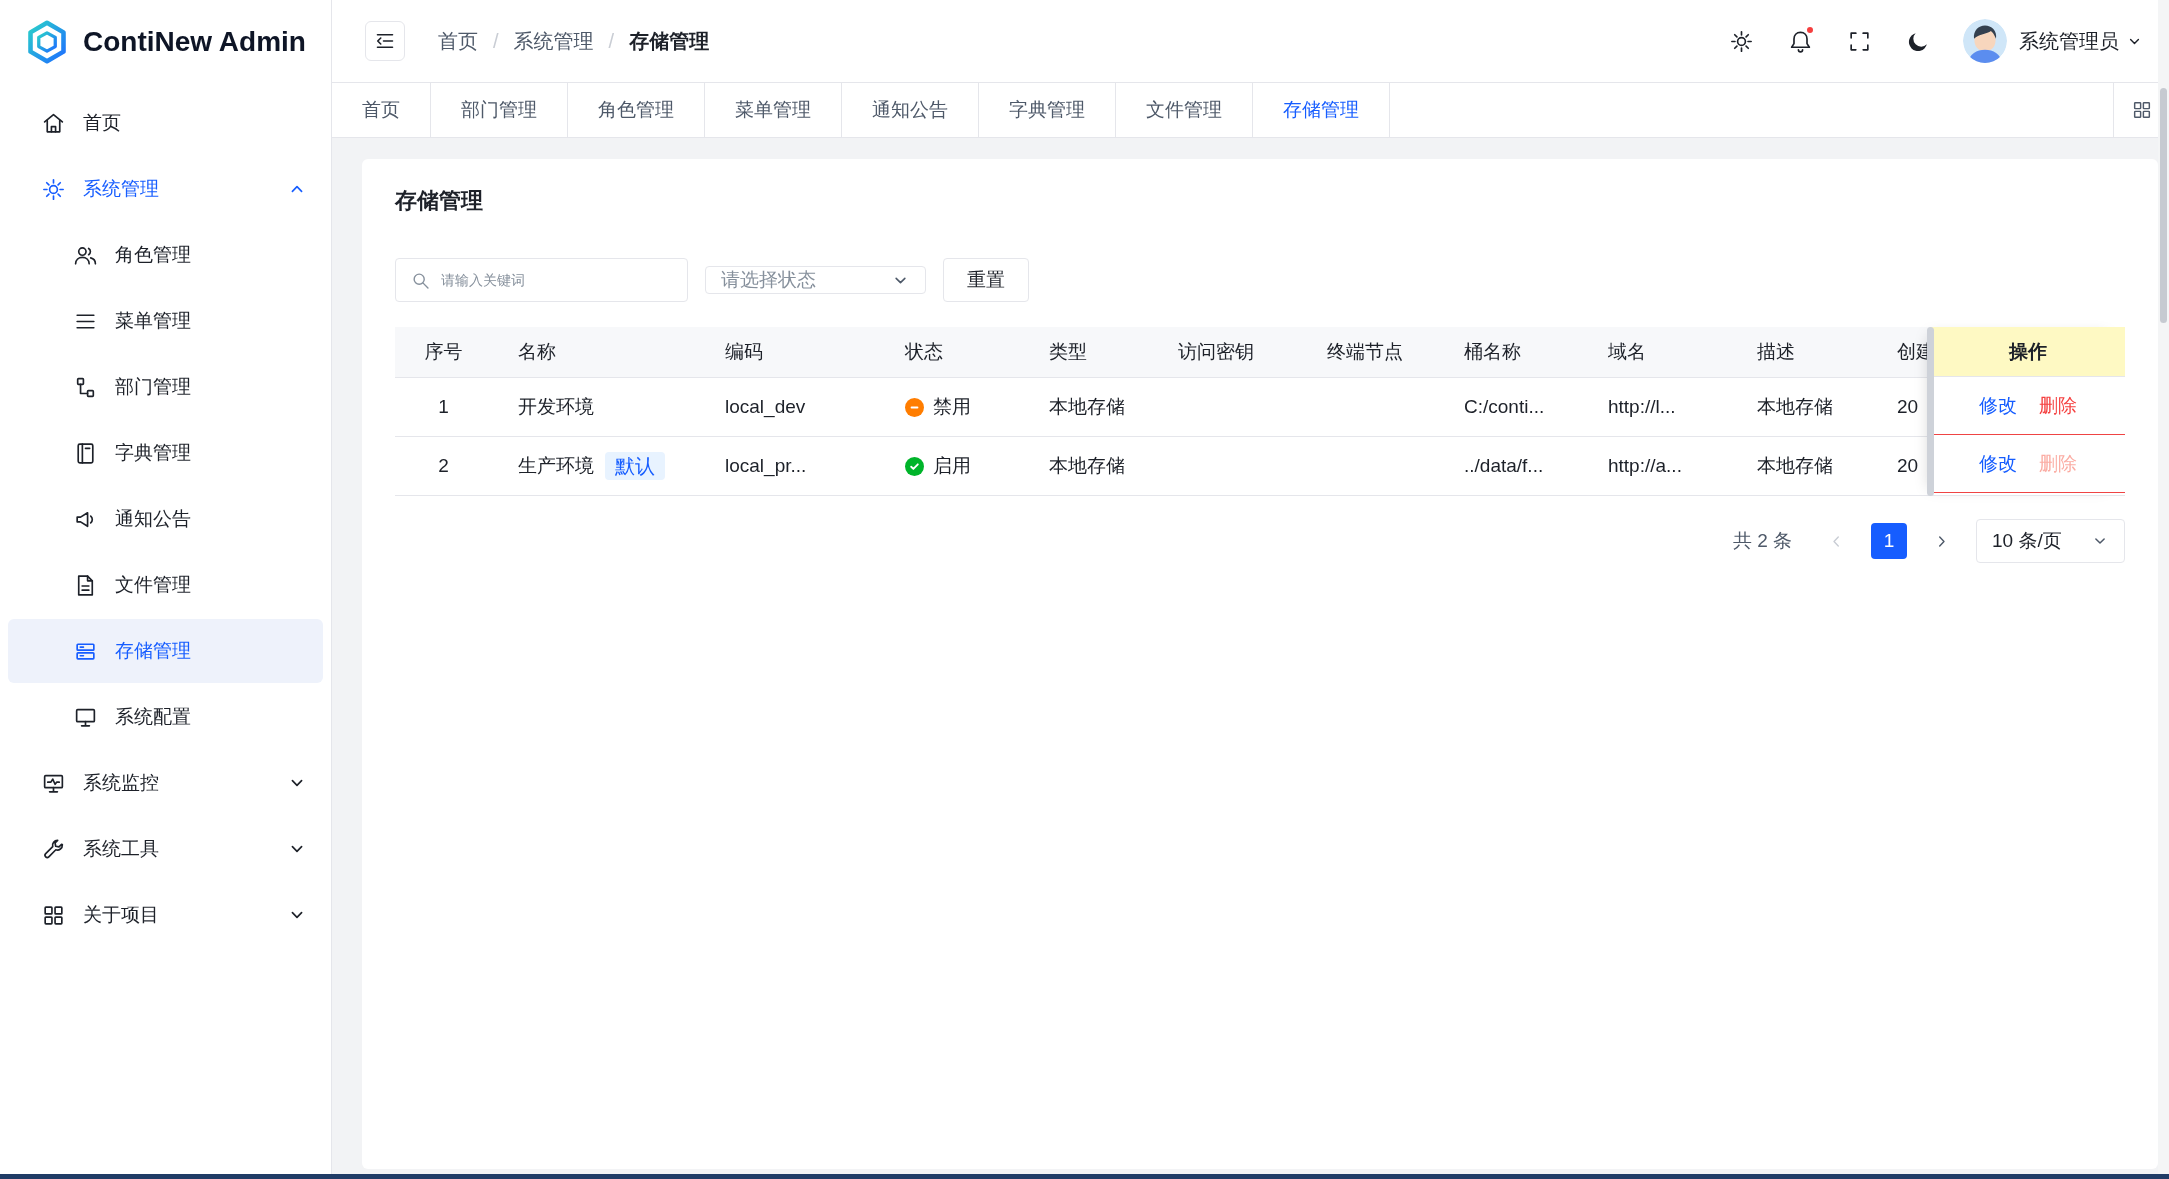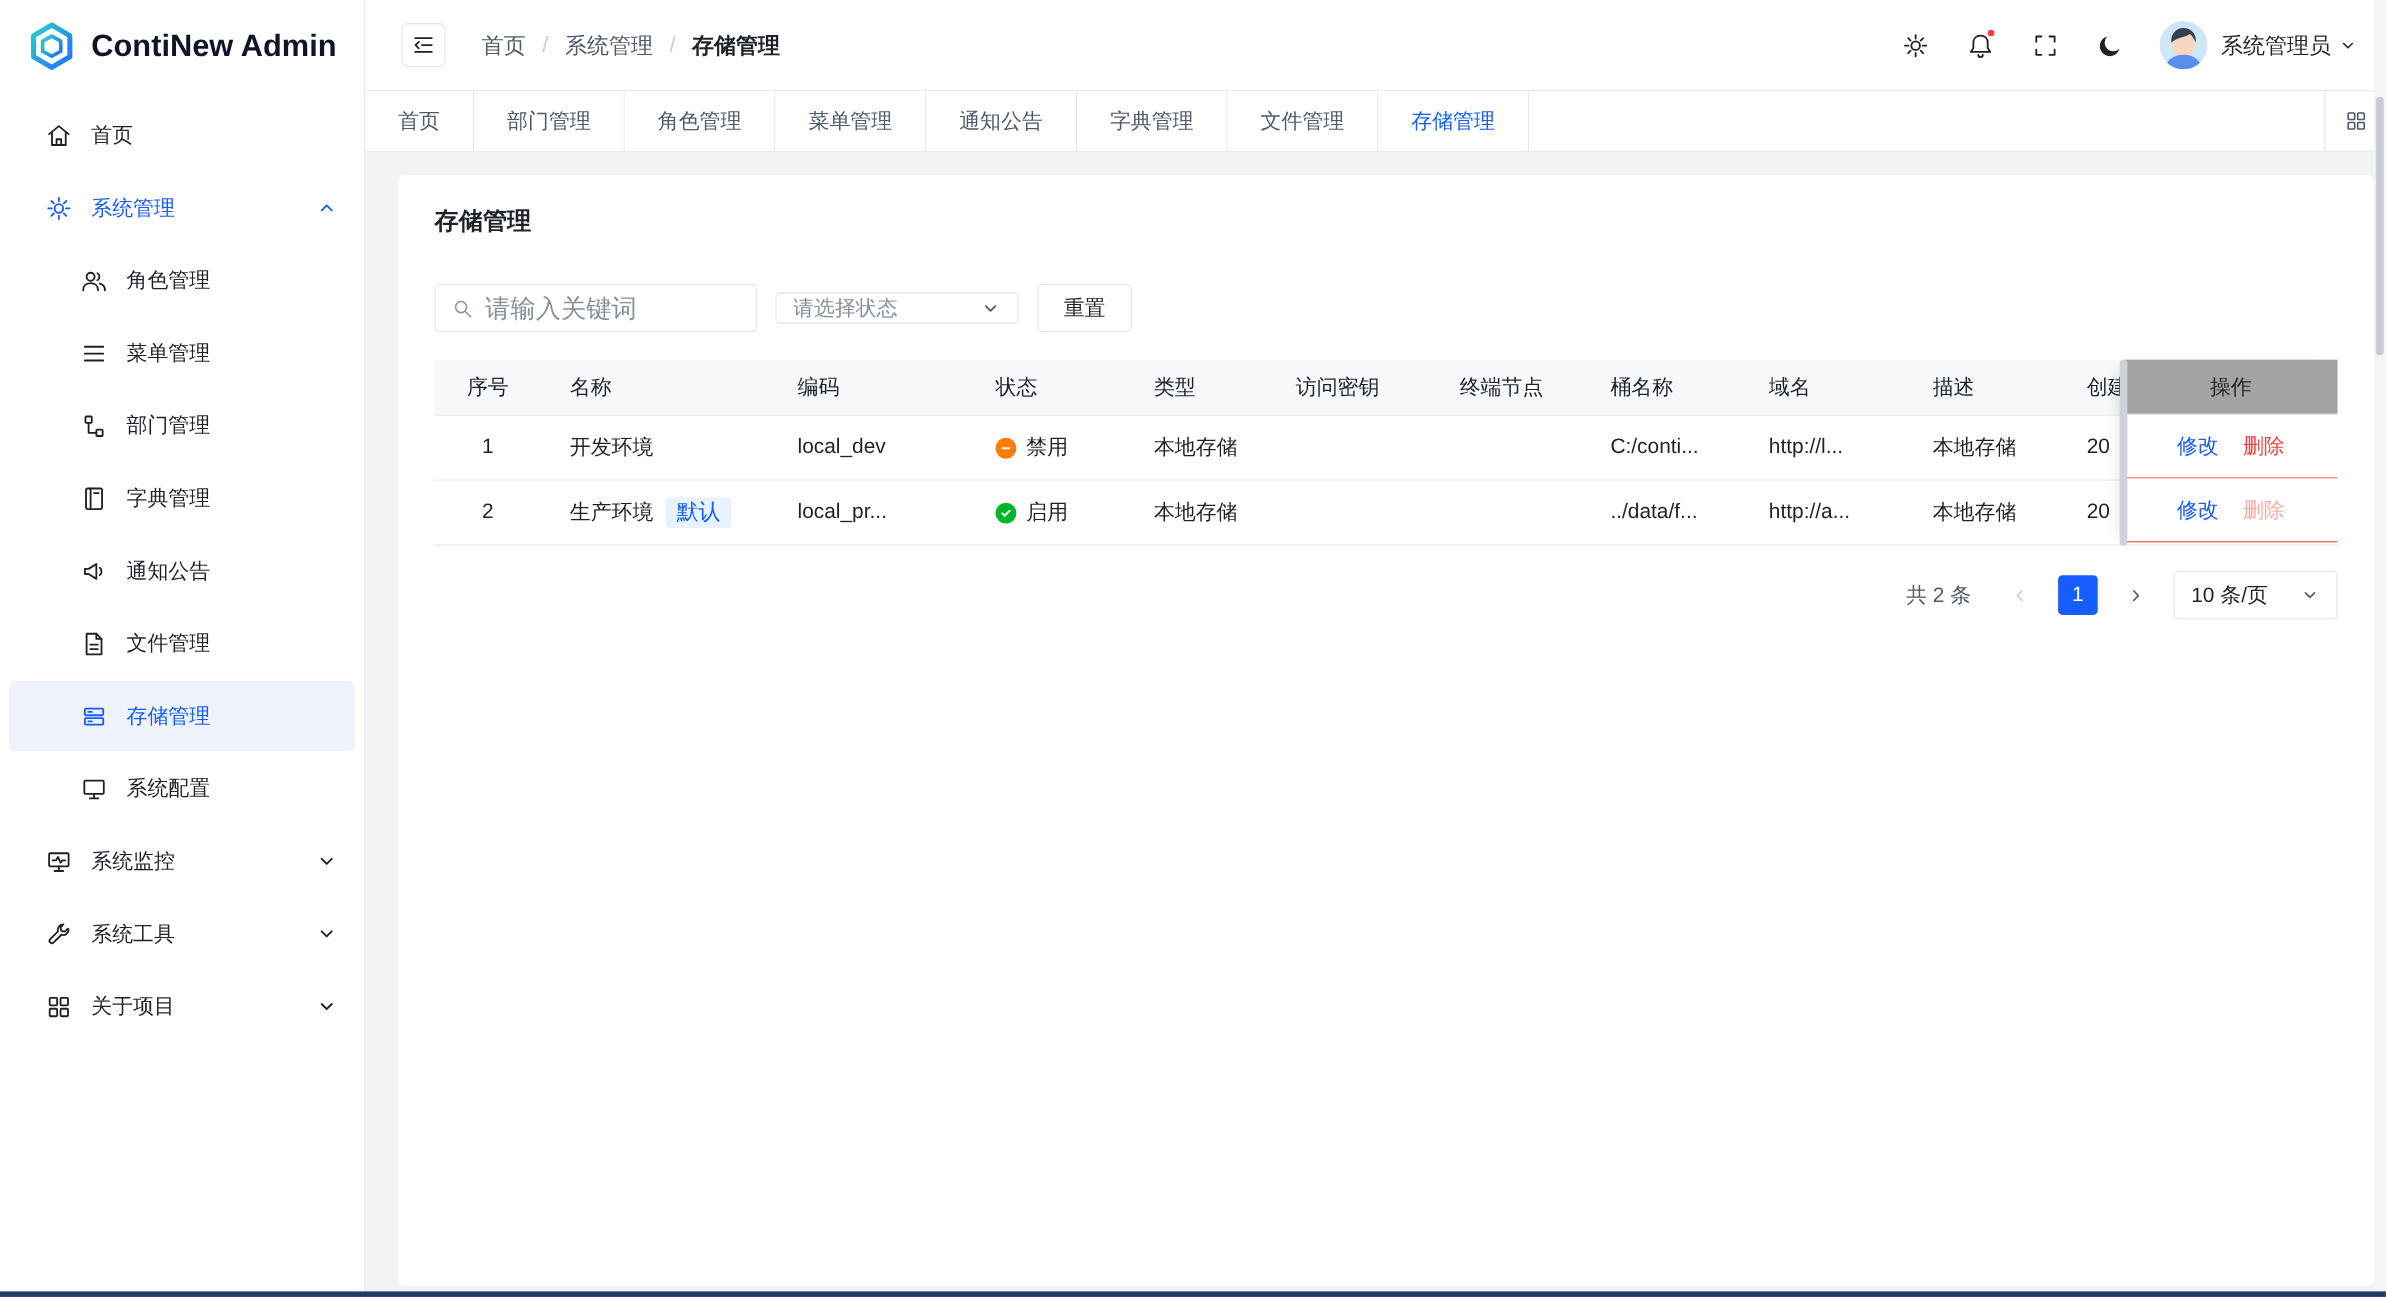--- a/index.html
+++ b/index.html
@@ -49,21 +49,21 @@
 .tab-extra svg.ic{width:22px;height:22px}
 
 
 .content{flex:1;padding:21px 11px 10px 30px;overflow:hidden}
 .card{background:#fff;border-radius:6px;height:100%;padding:27px 33px;overflow:hidden}
 .page-title{font-size:22px;line-height:30px;font-weight:600}
 
 .toolbar{margin-top:42px;display:flex;align-items:center}
 .search{width:293px;height:44px;border:1px solid #e5e6eb;border-radius:4px;background:#fff;display:flex;align-items:center;padding:0 14px;gap:10px}
 .search svg.ic{width:21px;height:21px;color:#86909c}
-.search input{border:0;outline:0;flex:1;min-width:0;font:inherit;font-size:23px;color:#a16207;background:transparent}
+.search input{border:0;outline:0;flex:1;min-width:0;font:inherit;font-size:14px;color:#a16207;background:transparent}
 .search input::placeholder{color:#86909c}
 .select{width:221px;height:28px;border:1px solid #e5e6eb;border-radius:4px;background:#fff;display:flex;align-items:center;padding:0 15px;margin-left:17px;color:#86909c;cursor:pointer}
 .select svg.ic{margin-left:auto;width:19px;height:19px;color:#4e5969;stroke-width:4}
 .btn-reset{margin-left:17px;height:44px;padding:0 23px;border:1px solid #e5e6eb;border-radius:4px;background:#fff;font:inherit;font-size:19px;color:#1d2129;cursor:pointer}
 .toolbar-right{margin-left:auto;display:flex;align-items:center;gap:20px}
 .btn-add{height:44px;padding:0 22px;background:#165dff;border:0;border-radius:4px;color:#fff;font:inherit;font-size:19px;display:flex;align-items:center;gap:10px;cursor:pointer}
 .btn-add svg.ic{width:19px;height:19px;stroke-width:4.5}
 .tbtn{width:39px;height:39px;border:0;border-radius:4px;background:#f2f3f5;color:#4e5969;display:flex;align-items:center;justify-content:center;cursor:pointer}
 .tbtn svg.ic{width:20px;height:20px}
 
@@ -75,21 +75,21 @@
 .th-row .td{height:50px;font-weight:500}
 .c1{width:97px;justify-content:center;padding:0}
 .c2{width:207px}.c3{width:180px}.c4{width:144px}.c5{width:129px}.c6{width:149px}.c7{width:137px}.c8{width:144px}.c9{width:149px}.c10{width:142px}
 .c11{flex:1;padding-left:24px}
 .sdot{width:19px;height:19px;border-radius:50%;display:flex;align-items:center;justify-content:center;color:#fff;margin-right:9px;flex-shrink:0}
 .sdot.disabled{background:#ff7d00}
 .sdot.enabled{background:#00b42a}
 .sdot svg.ic{width:11px;height:11px}
 .badge{margin-left:11px;background:#e8f3ff;color:#165dff;font-size:20px;padding:3px 10px;border-radius:4px;line-height:1.1}
 .ops{position:absolute;top:0;right:0;bottom:0;width:194px;box-shadow:-10px 0 14px -8px rgba(0,0,0,.18);z-index:2}
-.ops-h{height:50px;background:#a3a3a3;border-bottom:1px solid #e5e6eb;display:flex;align-items:center;justify-content:center;font-weight:400}
+.ops-h{height:50px;background:#fef9c3;border-bottom:1px solid #e5e6eb;display:flex;align-items:center;justify-content:center;font-weight:700}
 .ops-c{height:58px;background:#fff;border-bottom:1px solid #ef4444;display:flex;align-items:center;justify-content:center;gap:22px}
 .lnk{cursor:pointer}
 .lnk.edit{color:#165dff}
 .lnk.del{color:#f53f3f}
 .lnk.del.dis{color:#fbaca3;cursor:not-allowed}
 .vbar{position:absolute;top:0;right:191px;width:7px;height:100%;background:#ced2d9;border-radius:4px;z-index:3}
 
 
 .pager{margin-top:23px;display:flex;align-items:center;justify-content:flex-end;gap:18px;color:#4e5969}
 .ptotal{margin-right:10px;color:#4e5969}

